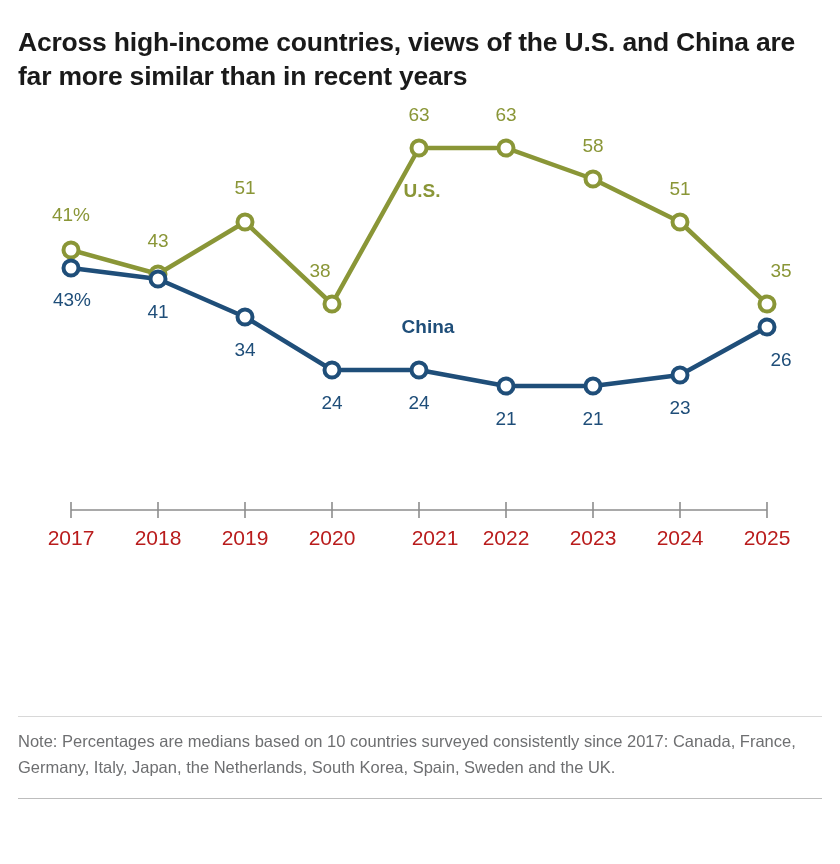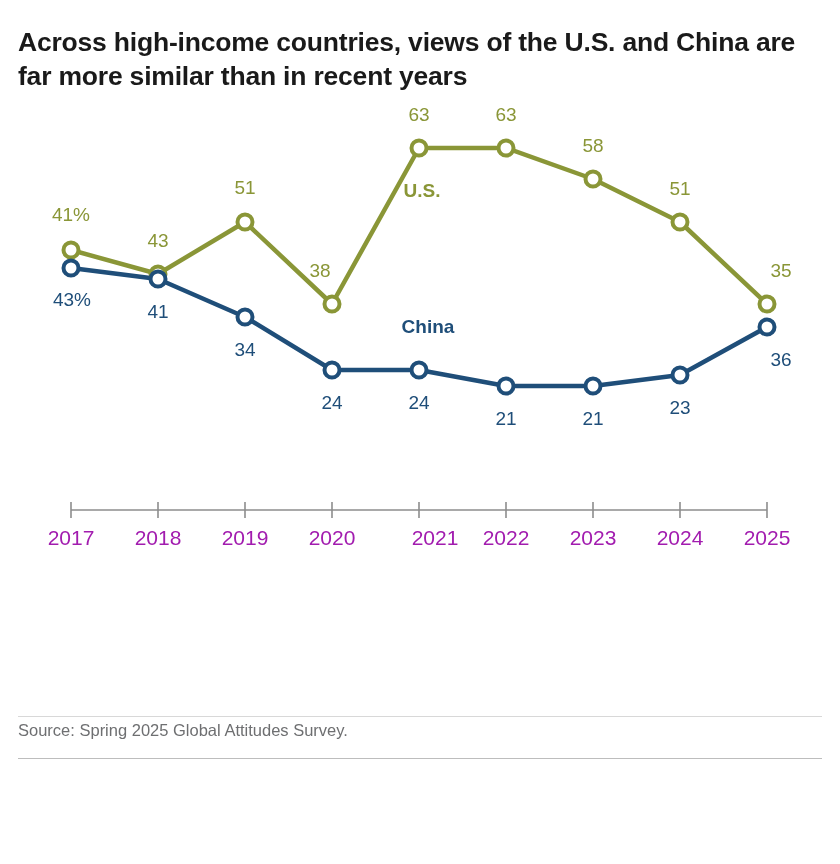--- a/index.html
+++ b/index.html
@@ -66,21 +66,21 @@
     font-size: 19px;
     font-weight: bold;
     white-space: nowrap;
     transform: translate(-50%, 0);
   }
   .serieslabel.us { color: #8a9637; }
   .serieslabel.china { color: #1f4e79; }
   .xtick {
     position: absolute;
     font-size: 21px;
-    color: #a21caf;
+    color: #b91c1c;
     transform: translate(-50%, 0);
     white-space: nowrap;
   }
   .footer {
     position: absolute;
     left: 18px;
     top: 690px;
     width: 800px;
   }
   .divider {
@@ -170,35 +170,35 @@
     <div class="dlabel us" style="left:763px; top:156px;">35</div>
 
     <div class="dlabel china" style="left:54px;  top:185px;">43%</div>
     <div class="dlabel china" style="left:140px; top:197px;">41</div>
     <div class="dlabel china" style="left:227px; top:235px;">34</div>
     <div class="dlabel china" style="left:314px; top:288px;">24</div>
     <div class="dlabel china" style="left:401px; top:288px;">24</div>
     <div class="dlabel china" style="left:488px; top:304px;">21</div>
     <div class="dlabel china" style="left:575px; top:304px;">21</div>
     <div class="dlabel china" style="left:662px; top:293px;">23</div>
-    <div class="dlabel china" style="left:763px; top:245px;">36</div>
+    <div class="dlabel china" style="left:763px; top:245px;">26</div>
 
     <div class="serieslabel us" style="left:404px; top:76px;">U.S.</div>
     <div class="serieslabel china" style="left:410px; top:212px;">China</div>
 
     <div class="xtick" style="left:53px;  top:422px;">2017</div>
     <div class="xtick" style="left:140px; top:422px;">2018</div>
     <div class="xtick" style="left:227px; top:422px;">2019</div>
     <div class="xtick" style="left:314px; top:422px;">2020</div>
     <div class="xtick" style="left:417px; top:422px;">2021</div>
     <div class="xtick" style="left:488px; top:422px;">2022</div>
     <div class="xtick" style="left:575px; top:422px;">2023</div>
     <div class="xtick" style="left:662px; top:422px;">2024</div>
     <div class="xtick" style="left:749px; top:422px;">2025</div>
   </div>
 
   <div class="footer">
     <div class="divider"></div>
-    <div class="source">Source: Spring 2025 Global Attitudes Survey.</div>
+    <div class="note">Note: Percentages are medians based on 10 countries surveyed consistently since 2017: Canada, France, Germany, Italy, Japan, the Netherlands, South Korea, Spain, Sweden and the UK.</div>
     <div class="brand-divider"></div>
   </div>
 
 </div>
 
 </body></html>

